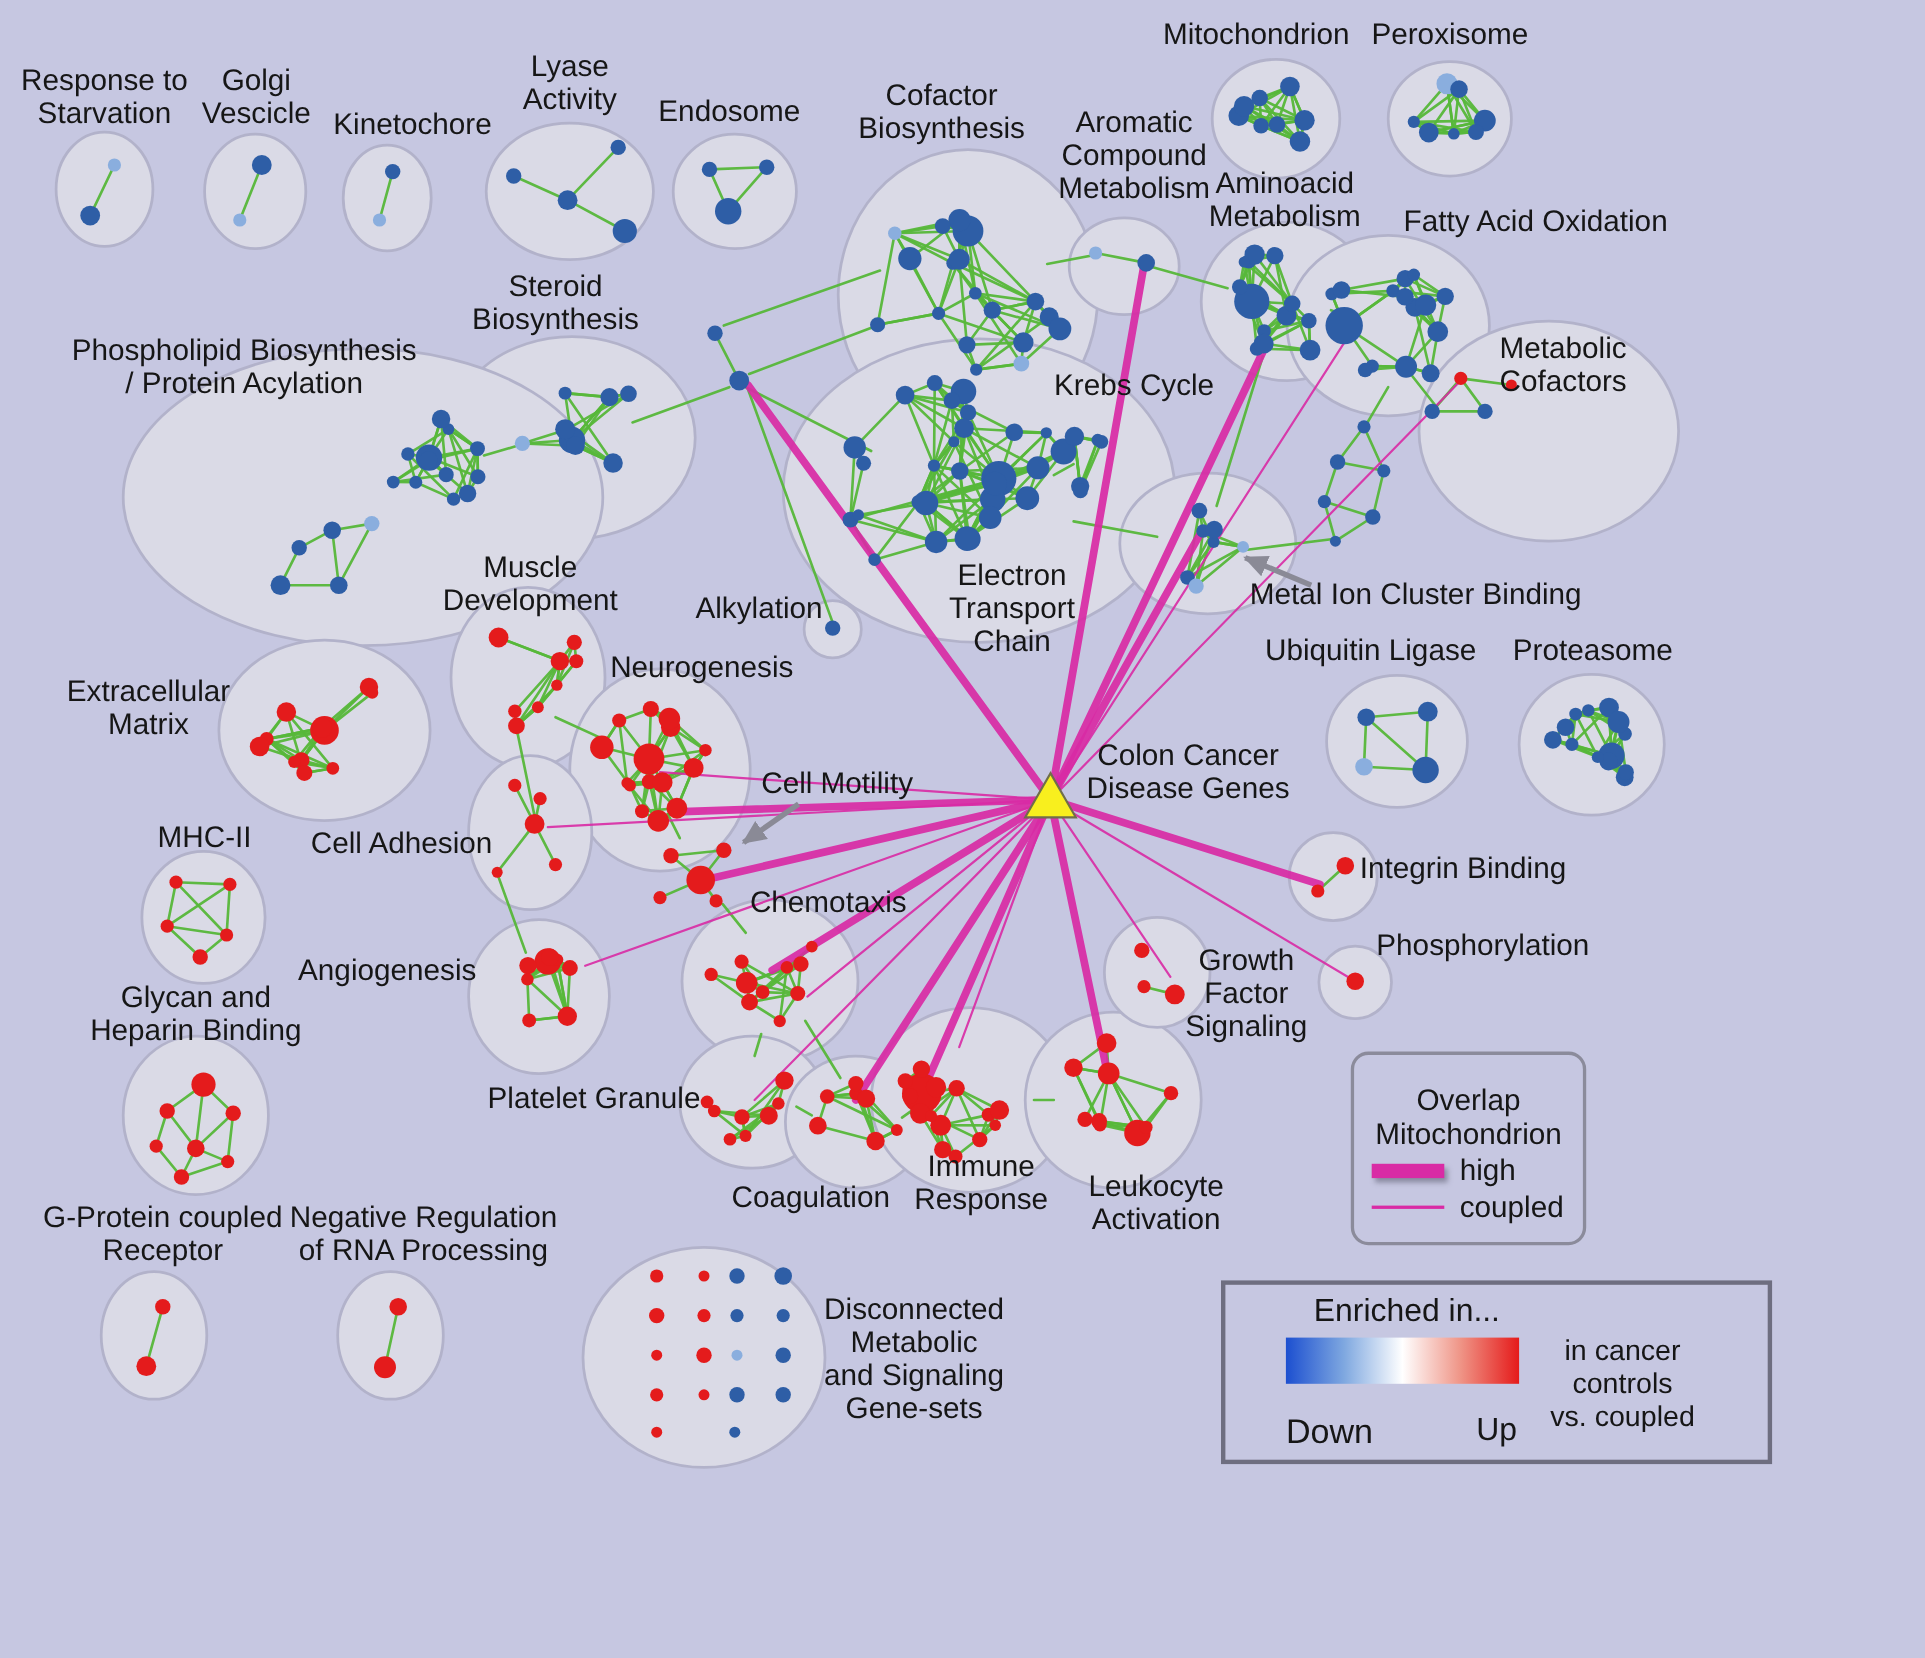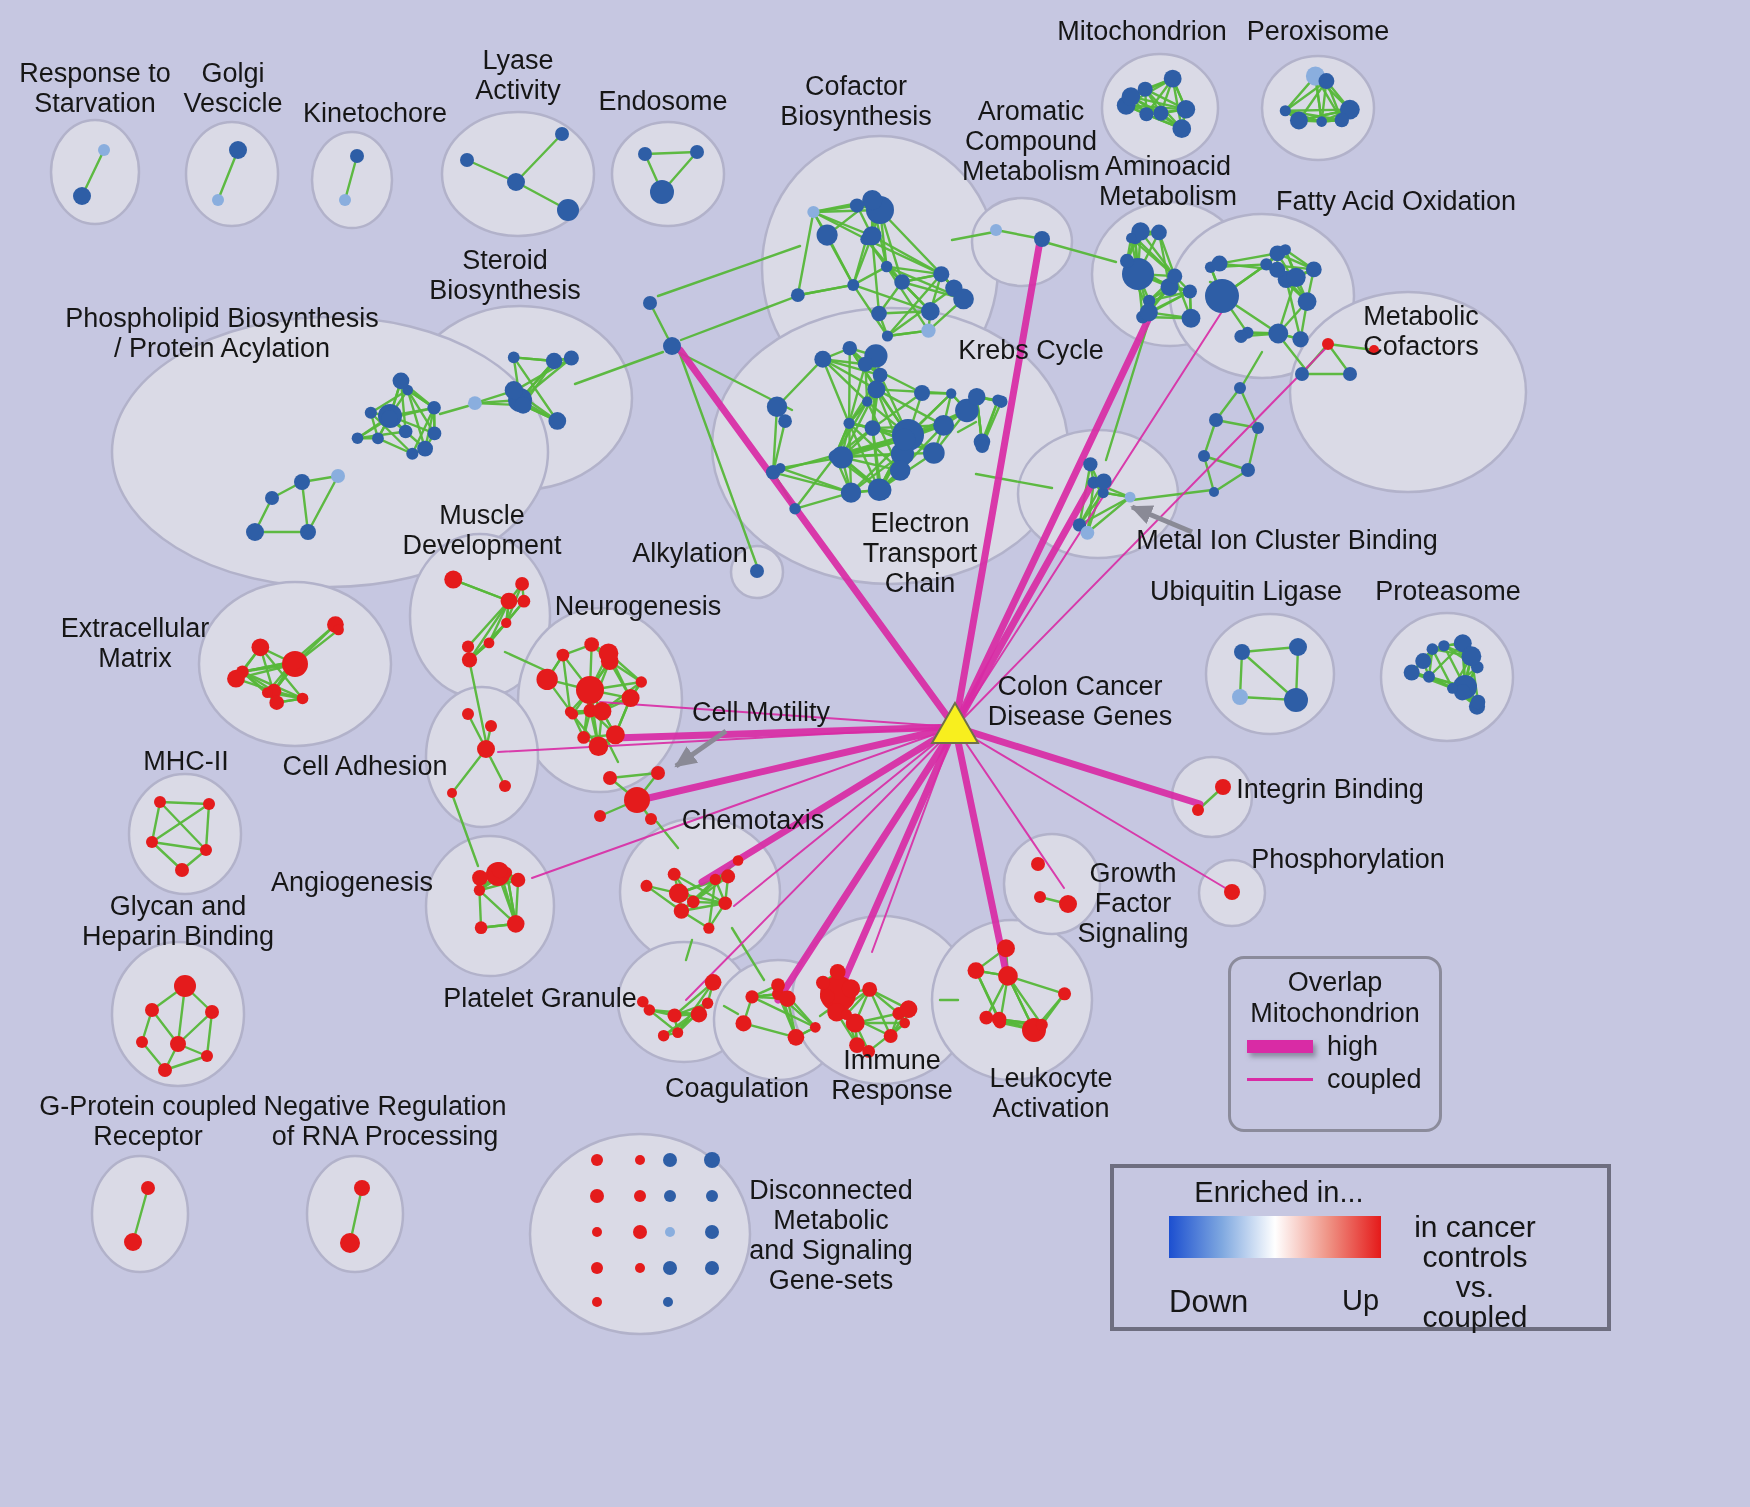--- a/index.html
+++ b/index.html
@@ -7,33 +7,33 @@
     position:relative;width:1750px;height:1507px;
     background:#c6c7e1;overflow:hidden;
     font-family:"Liberation Sans",sans-serif;color:#161616;
   }
   #scene{position:absolute;left:0;top:0;}
   #scene text{font-family:"Liberation Sans",sans-serif;}
   .legend-overlap{
     position:absolute;left:1228px;top:956px;width:214px;height:176px;
     border:3px solid #8b8b9b;border-radius:16px;box-sizing:border-box;
   }
-  .lg-title{margin-top:8px;text-align:center;font-size:27px;line-height:31px;}
+  .lg-title{margin-top:26px;text-align:center;font-size:27px;line-height:31px;}
   .lg-row{display:flex;align-items:center;margin:2px 0 0 16px;font-size:27px;}
   .lg-line-high{width:66px;height:13px;margin-right:14px;box-shadow:3px 4px 5px rgba(90,90,110,.55);}
   .lg-line-moderate{width:66px;height:3px;margin-right:14px;}
   .legend-enriched{
     position:absolute;left:1110px;top:1164px;width:501px;height:167px;
     border:4px solid #6e6e80;box-sizing:border-box;
   }
   .le-title{position:absolute;left:20px;top:8px;width:290px;text-align:center;font-size:29px;}
   .le-gradient{position:absolute;left:55px;top:48px;width:212px;height:42px;}
   .le-down{position:absolute;left:55px;top:116px;font-size:31px;}
   .le-up{position:absolute;left:228px;top:116px;font-size:29px;}
-  .le-right{position:absolute;left:290px;top:44px;width:142px;text-align:center;font-size:30px;line-height:30px;}
+  .le-right{position:absolute;left:290px;top:44px;width:142px;text-align:center;font-size:26px;line-height:30px;}
 </style>
 </head>
 <body>
 
 <div class="stage" style="background: rgb(198, 199, 225);">
   <svg id="scene" width="1750" height="1507" viewBox="0 0 1750 1507">
       <defs>
         <marker id="ah" markerUnits="userSpaceOnUse" markerWidth="28" markerHeight="24" refX="20" refY="10" orient="auto">
           <path d="M0,0 L22,10 L0,20 Z" fill="#8a8a96"></path>
         </marker>

